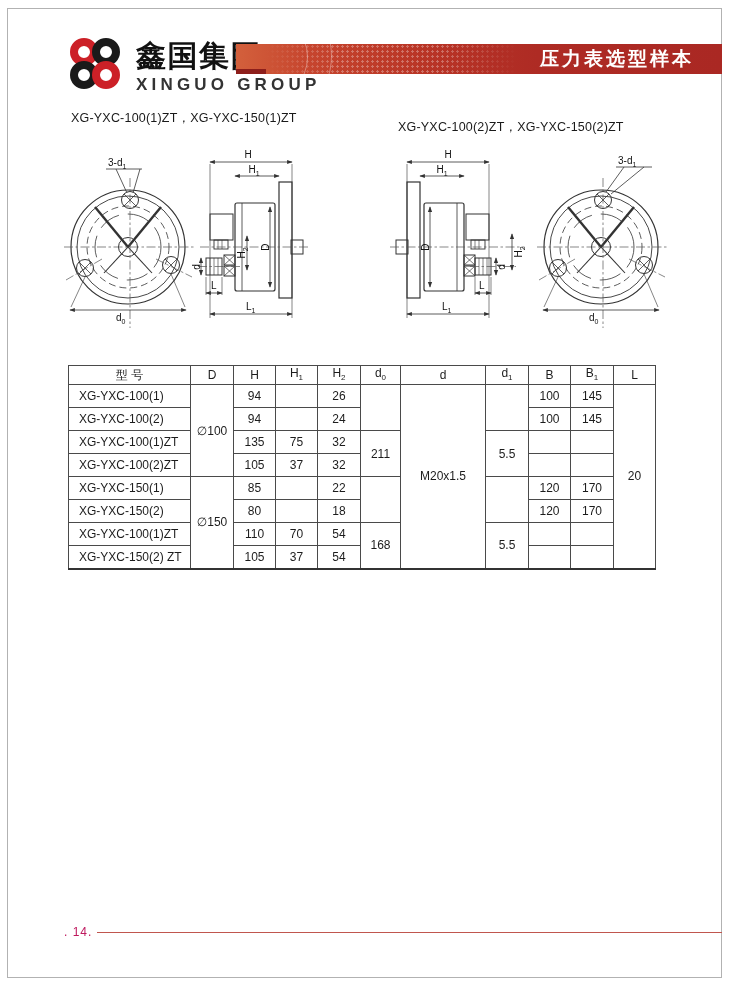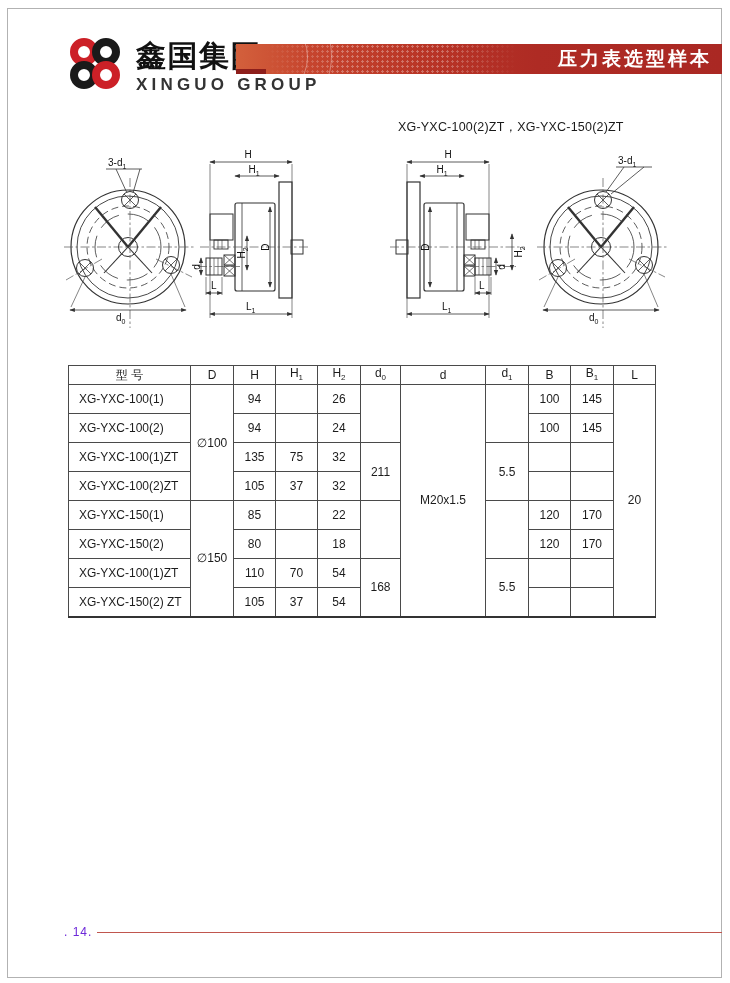--- a/index.html
+++ b/index.html
@@ -7,21 +7,21 @@
   .page { position:relative; width:730px; height:983px; background:#fff; overflow:hidden; }
   .frame { position:absolute; left:7px; top:8px; width:715px; height:970px; border:1px solid #b2b2b2; }
 
   
   .logo-knot { position:absolute; left:66px; top:36px; }
   .logo-text { position:absolute; left:136px; top:40px; }
   .logo-cn { font-size:30px; font-weight:800; color:#111; letter-spacing:1.5px; line-height:1.05; white-space:nowrap; }
   .logo-en { font-size:17px; font-weight:bold; color:#333; letter-spacing:4.2px; margin-top:3px; white-space:nowrap; }
 
   .banner { position:absolute; left:236px; top:44px; width:486px; height:30px; overflow:hidden;
-            display:flex; align-items:center; justify-content:flex-end; padding-right:10px;
+            display:flex; align-items:center; justify-content:flex-end; padding-right:28px;
             background:linear-gradient(90deg,#d3603c 0%,#c6452e 15%,#b93526 38%,#ae2b24 62%,#aa2823 100%); }
   .banner-dots { position:absolute; left:6%; top:0; bottom:0; width:52%;
             background-image:radial-gradient(rgba(255,255,255,0.30) 1px, rgba(255,255,255,0) 1.3px);
             background-size:5px 5px;
             -webkit-mask-image:linear-gradient(90deg,transparent,#000 30%,#000 70%,transparent);
             mask-image:linear-gradient(90deg,transparent,#000 30%,#000 70%,transparent); }
   .banner-arc { position:absolute; border:1px solid rgba(255,255,255,0.35); border-radius:50%; }
   .arc1 { width:90px; height:90px; left:-18px; top:-32px; }
   .arc2 { width:140px; height:140px; left:-44px; top:-58px; }
   .banner-strip { position:absolute; left:0; bottom:0; width:30px; height:5px; background:#8d1e1b; }
@@ -37,26 +37,26 @@
   .fig-right { left:386px; top:146px; }
   svg text { font-family:"Liberation Sans", sans-serif; font-size:10px; fill:#111; }
   svg .sub { font-size:7px; }
 
   
   .spec-table { position:absolute; left:68px; top:365px; border-collapse:collapse; table-layout:fixed;
                 font-size:12px; color:#1c1c1c; border-bottom:2px solid #333; }
   .spec-table th, .spec-table td { border:1px solid #4a4a4a; text-align:center; vertical-align:middle;
                 font-weight:normal; padding:0; line-height:1; }
   .spec-table th { height:19px; }
-  .spec-table td { height:29px; }
+  .spec-table td { height:23px; }
   .spec-table td.model { text-align:left; padding-left:10px; white-space:nowrap; }
   .spec-table sub { font-size:8px; }
 
   
-  .footer-page { position:absolute; left:64px; top:925px; font-size:12px; color:#6d28d9; letter-spacing:1px; }
+  .footer-page { position:absolute; left:64px; top:925px; font-size:12px; color:#be185d; letter-spacing:1px; }
   .footer-line { position:absolute; left:97px; top:932px; width:625px; height:1px; background:#c0564e; }
 </style>
 </head>
 <body>
 
 <div class="page">
   <div class="frame"></div>
 
   <svg class="logo-knot" width="58" height="56" viewBox="0 0 58 56">
     <circle cx="18" cy="16" r="10" fill="none" stroke="#cc2027" stroke-width="8"></circle>
@@ -70,20 +70,21 @@
   </div>
 
   <div class="banner">
     <div class="banner-dots"></div>
     <div class="banner-arc arc1"></div>
     <div class="banner-arc arc2"></div>
     <div class="banner-strip"></div>
     <span class="banner-title">压力表选型样本</span>
   </div>
 
+  <div class="caption cap-left">XG-YXC-100(1)ZT，XG-YXC-150(1)ZT</div>
   <div class="caption cap-right">XG-YXC-100(2)ZT，XG-YXC-150(2)ZT</div>
 
   <svg class="fig fig-left" viewBox="0 0 320 205">
     <defs>
       <marker id="ar1" viewBox="0 0 8 8" refX="7" refY="4" markerWidth="7" markerHeight="7" orient="auto-start-reverse">
         <path d="M0,1 L8,4 L0,7 z" fill="#333"></path>
       </marker>
     </defs>
     <g stroke="#333" fill="none">
       <circle cx="70" cy="101" r="57" stroke-width="1.2"></circle>

